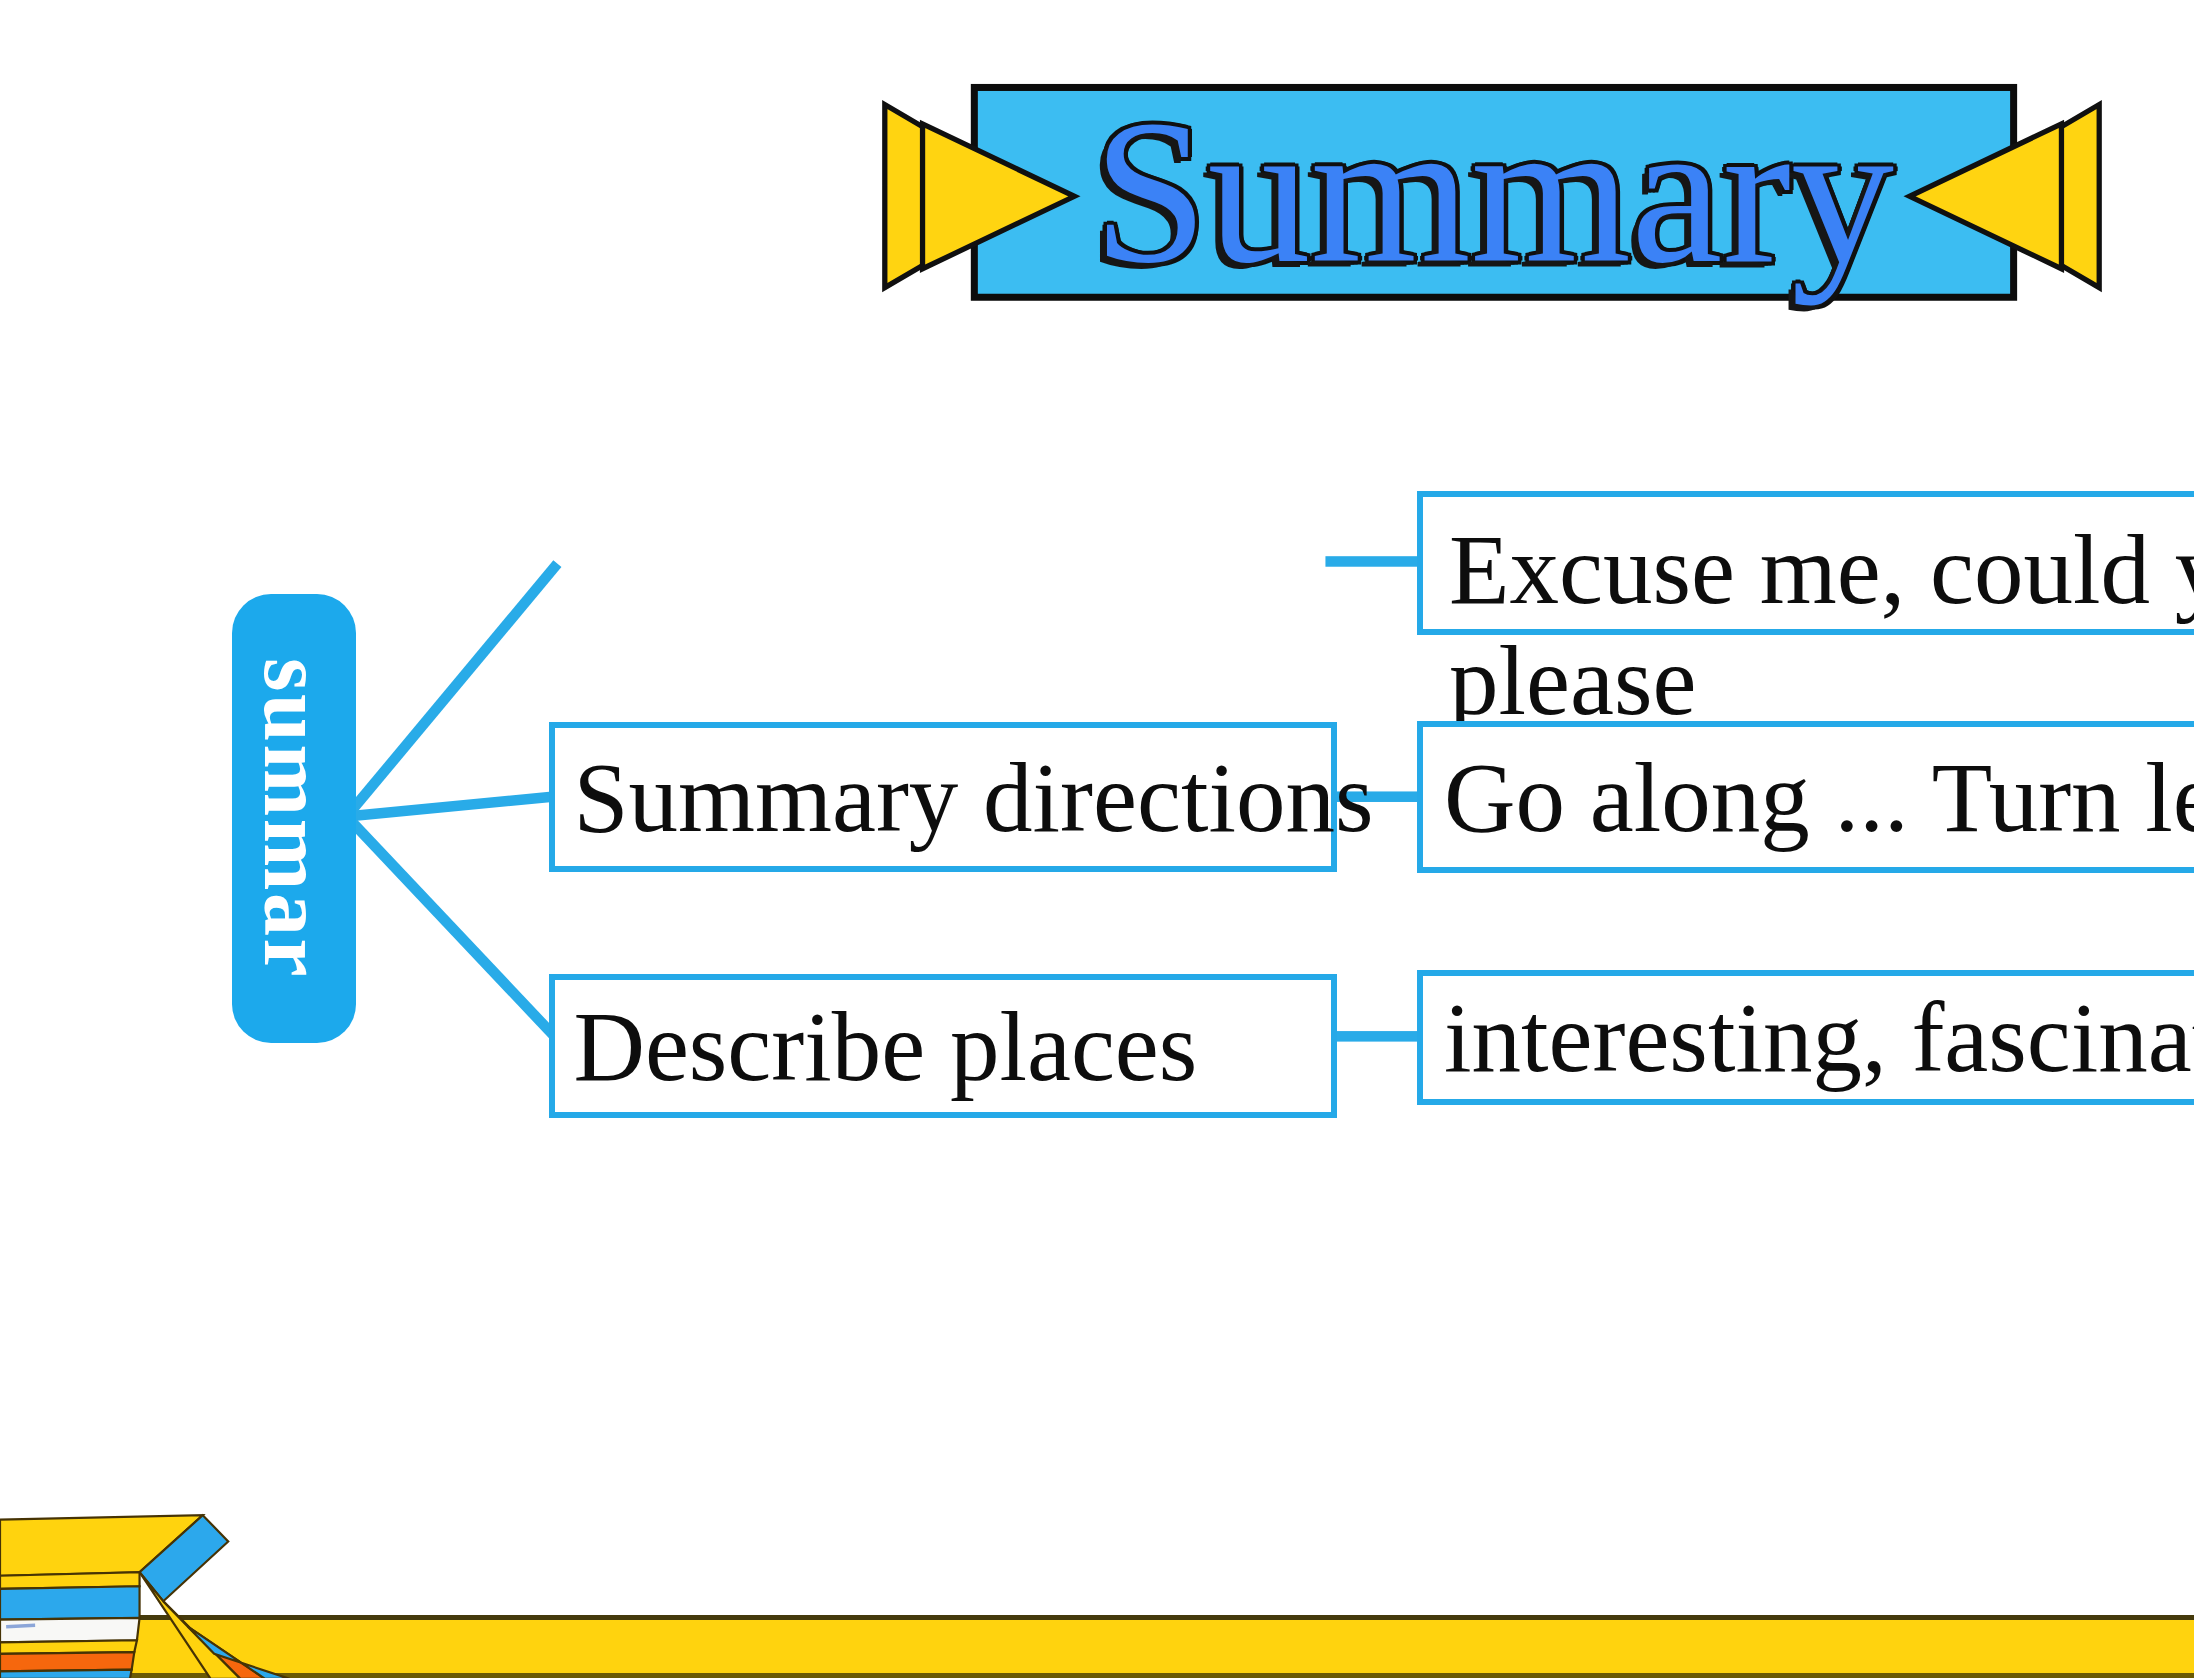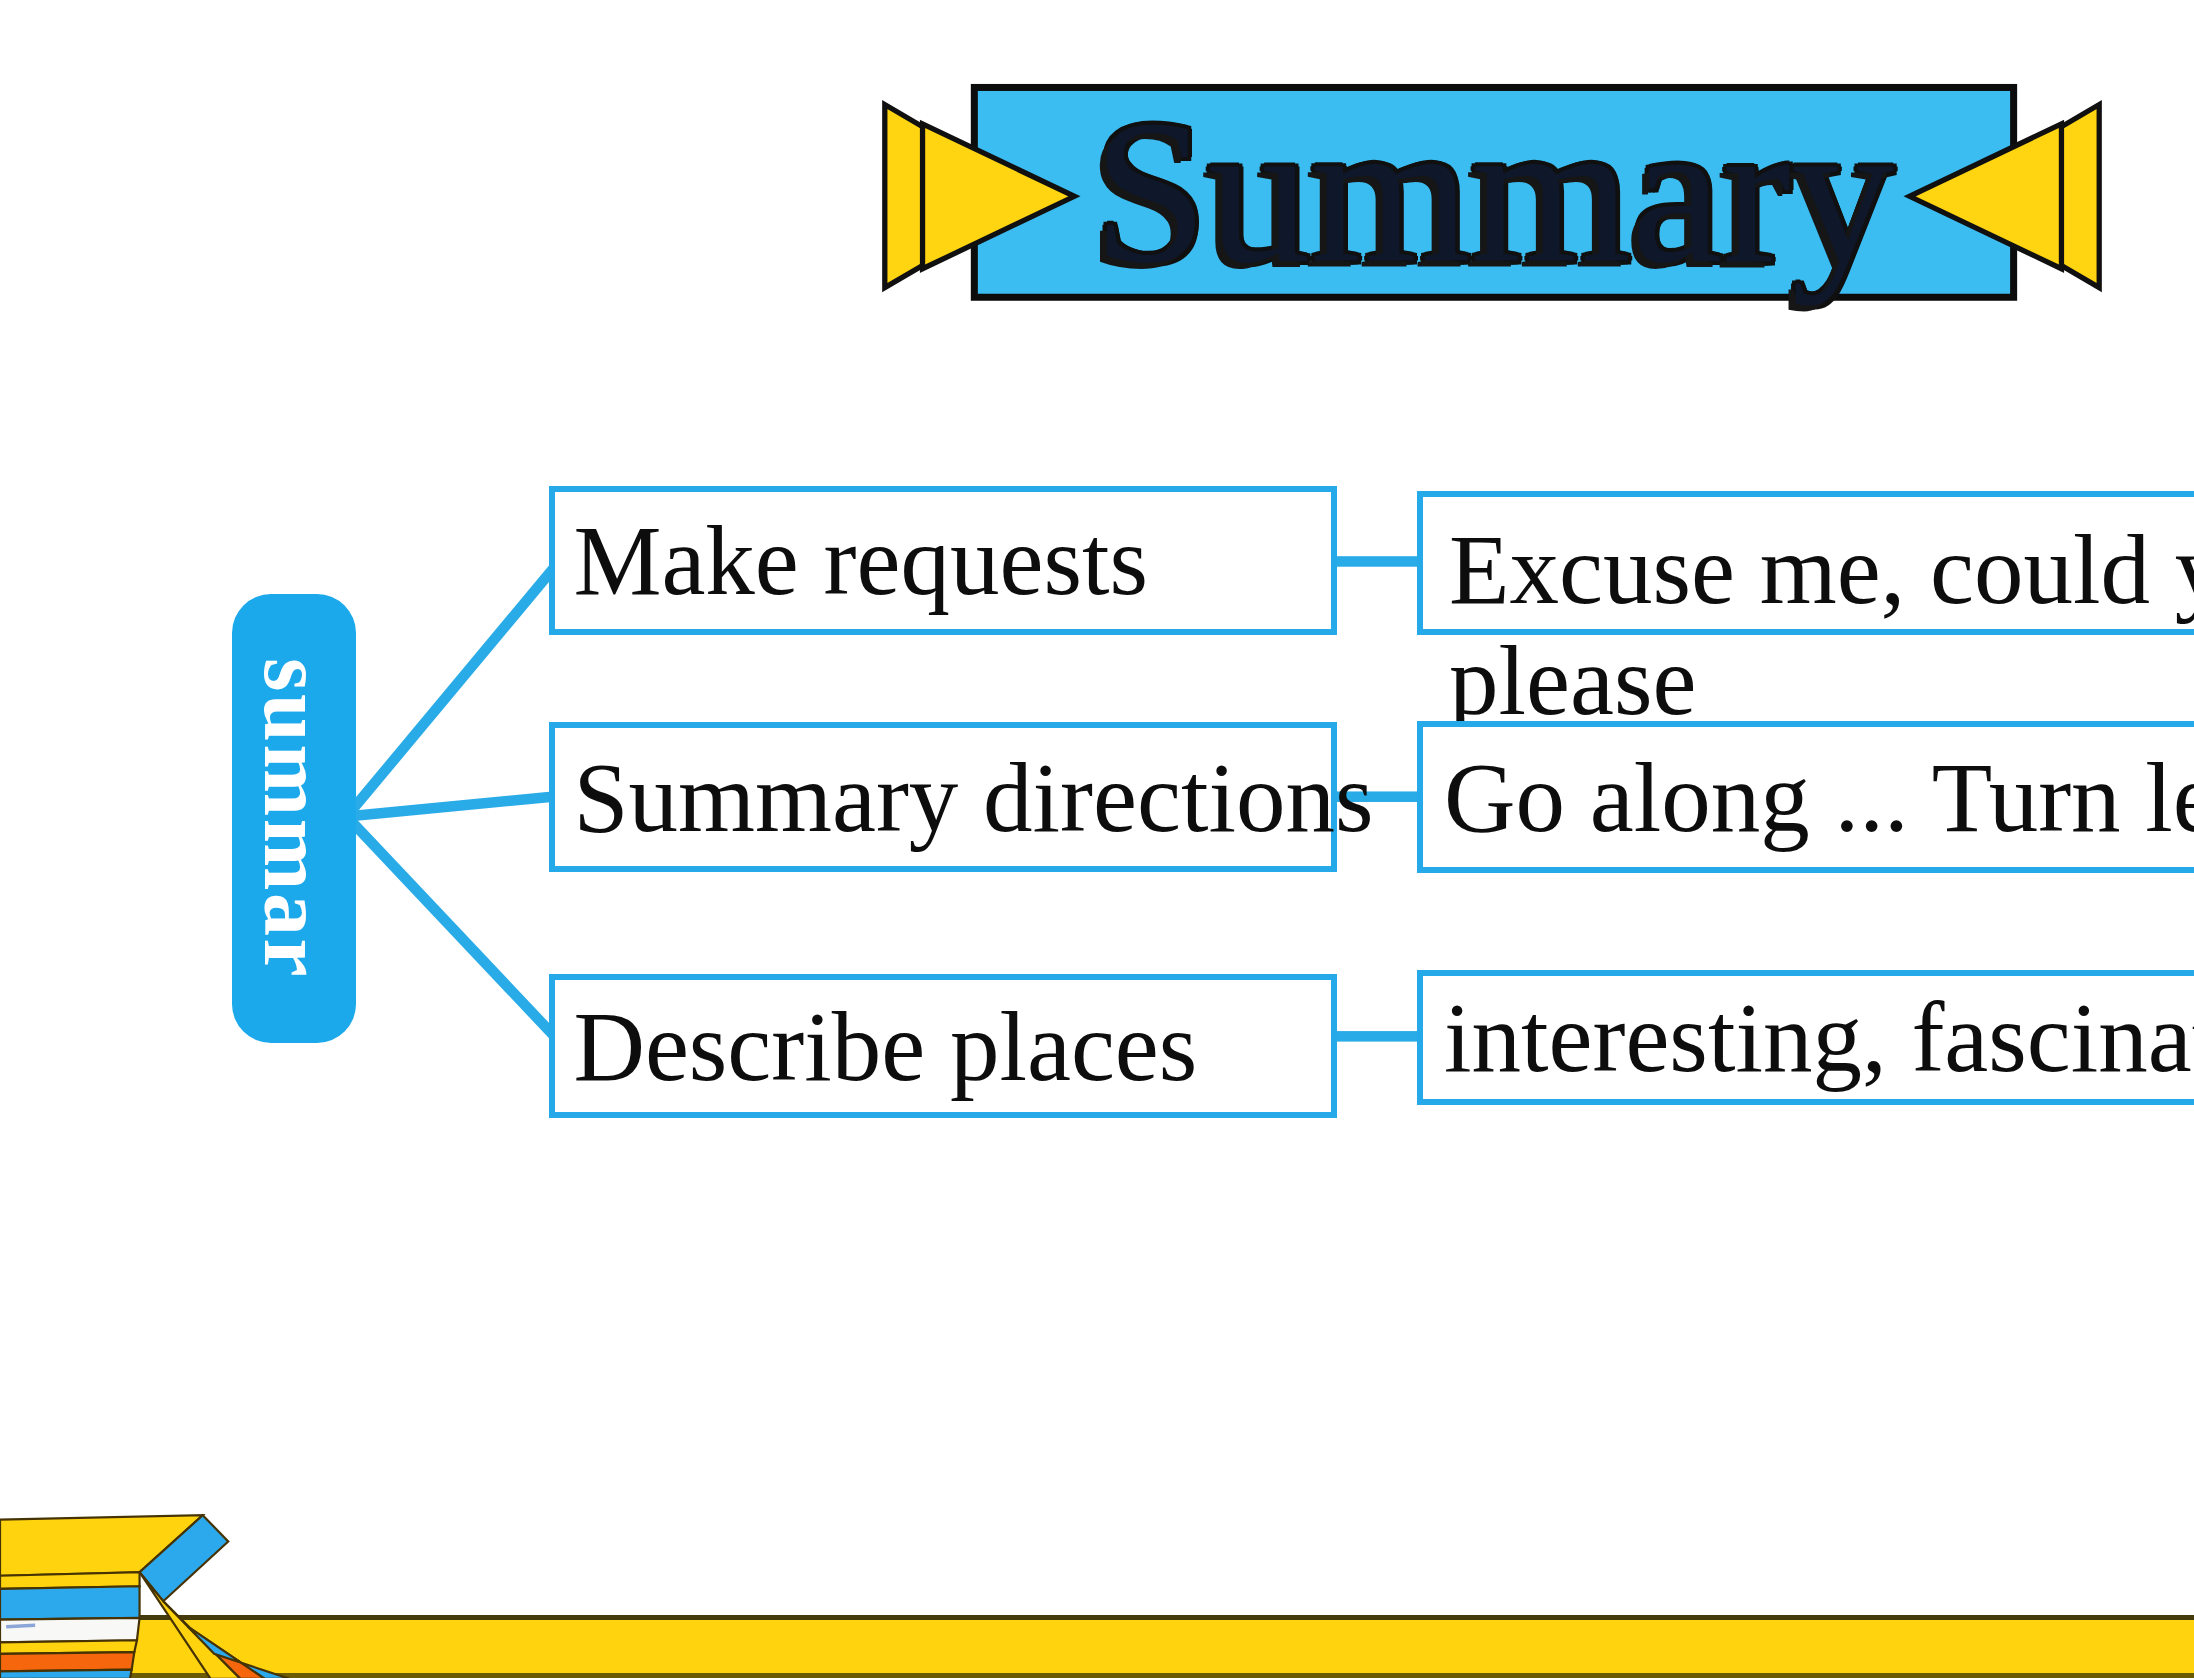--- a/index.html
+++ b/index.html
@@ -5,21 +5,21 @@
   html,body{margin:0;padding:0;background:#fff;}
   #slide{position:relative;width:2984px;height:1679px;background:#ffffff;overflow:hidden;
          font-family:"Liberation Serif",serif;}
   .abs{position:absolute;}
   svg.layer{position:absolute;left:0;top:0;width:2984px;height:1679px;}
 
   
   #banner-title{
     left:974px;top:87px;width:1039px;height:210px;
     display:flex;align-items:center;justify-content:center;
-    font-size:206px;line-height:1;color:#0f172a;font-weight:normal;
+    font-size:206px;line-height:1;color:#3b82f6;font-weight:normal;
     text-shadow:
       -7px 6.1px 0 #161616,
       4.4px 0 0 #101010,-4.4px 0 0 #101010,0 4.4px 0 #101010,0 -4.4px 0 #101010,
       3.5px 3.5px 0 #101010,-3.5px 3.5px 0 #101010,3.5px -3.5px 0 #101010,-3.5px -3.5px 0 #101010;
     z-index:30;
   }
 
   
   .mm-box{
     background:#ffffff;border:6.6px solid #25A9E8;box-sizing:border-box;
@@ -61,23 +61,20 @@
       <line x1="790" y1="1860" x2="1270" y2="1814"></line>
       <line x1="790" y1="1860" x2="1270" y2="2368"></line>
     </g>
     <g fill="#29ABE8">
       <rect x="3020" y="1267" width="240" height="24"></rect>
       <rect x="3020" y="1803" width="240" height="24"></rect>
       <rect x="3020" y="2349" width="240" height="24"></rect>
     </g>
   </svg>
 
-  <div class="abs mm-box mm-left" id="box-left-1" style="top:486px;height:149px;">
-    <span>Make requests</span>
-  </div>
   <div class="abs mm-box mm-right" id="box-right-1" style="top:491px;height:144px;">
     <div class="two-line">
       <span>Excuse me, could you</span>
       <span>please</span>
     </div>
   </div>
 
   <div class="abs mm-box mm-left" id="box-left-2" style="top:722px;height:150px;">
     <span>Summary directions</span>
   </div>

